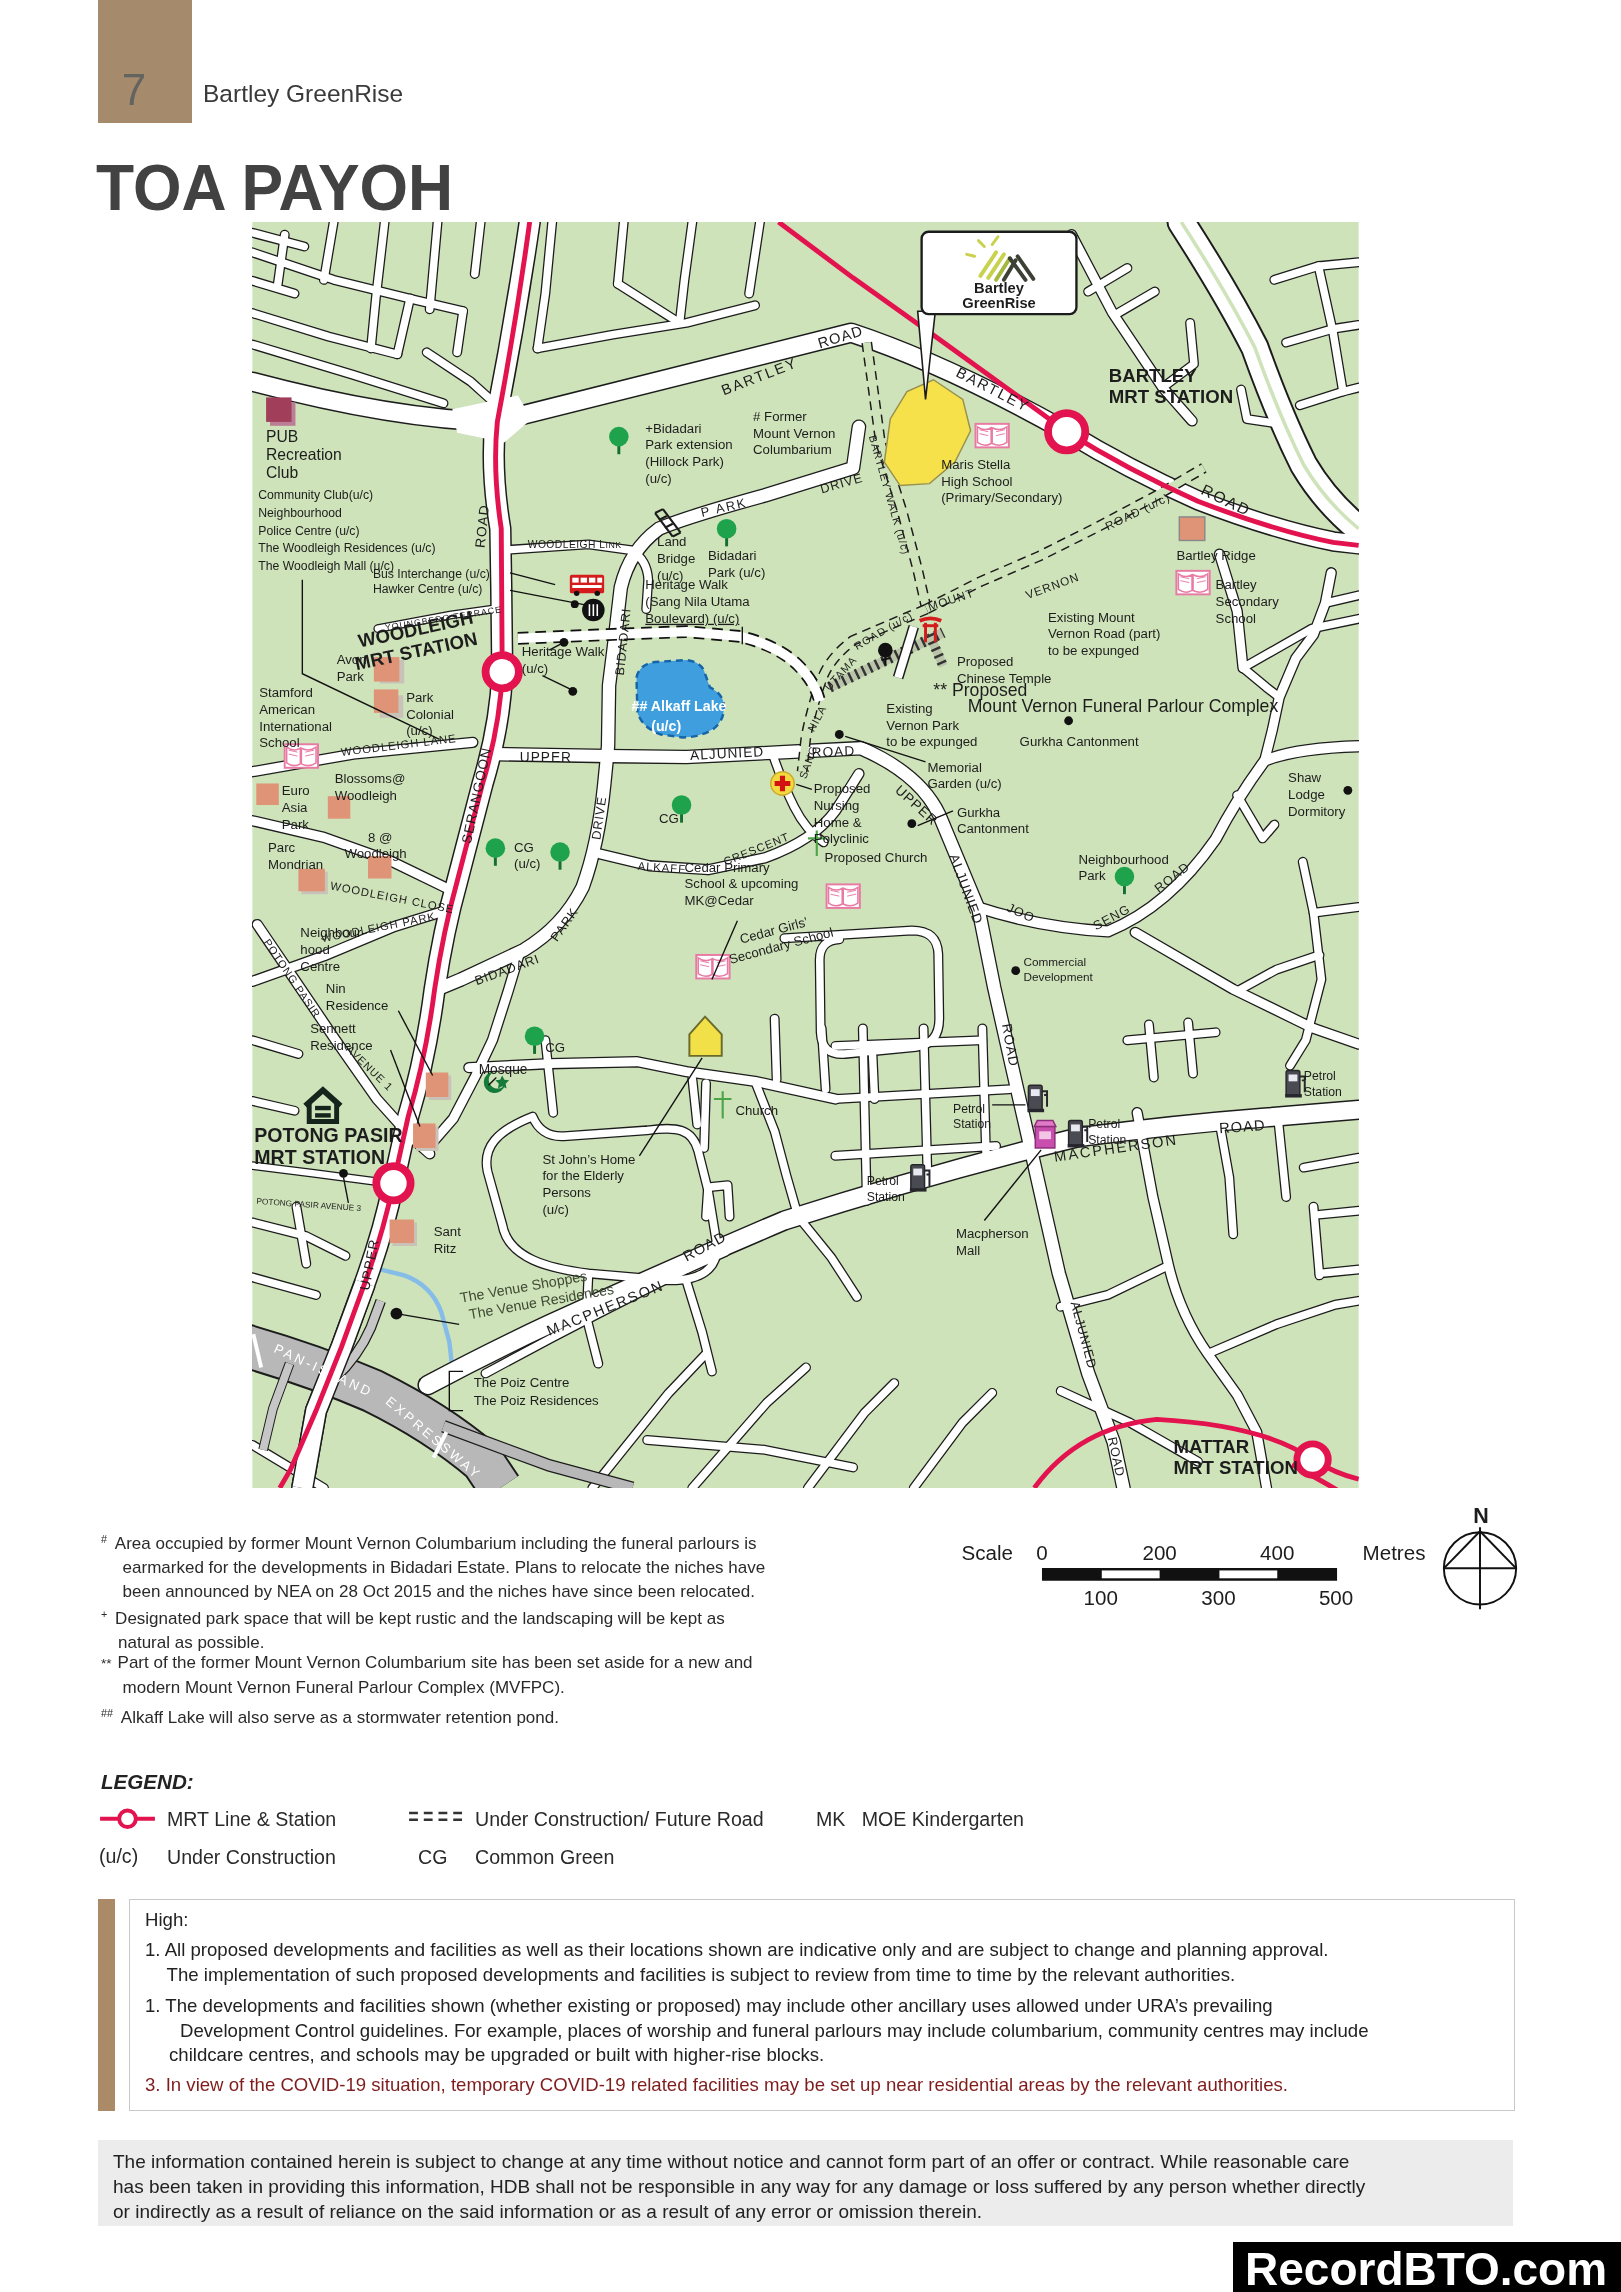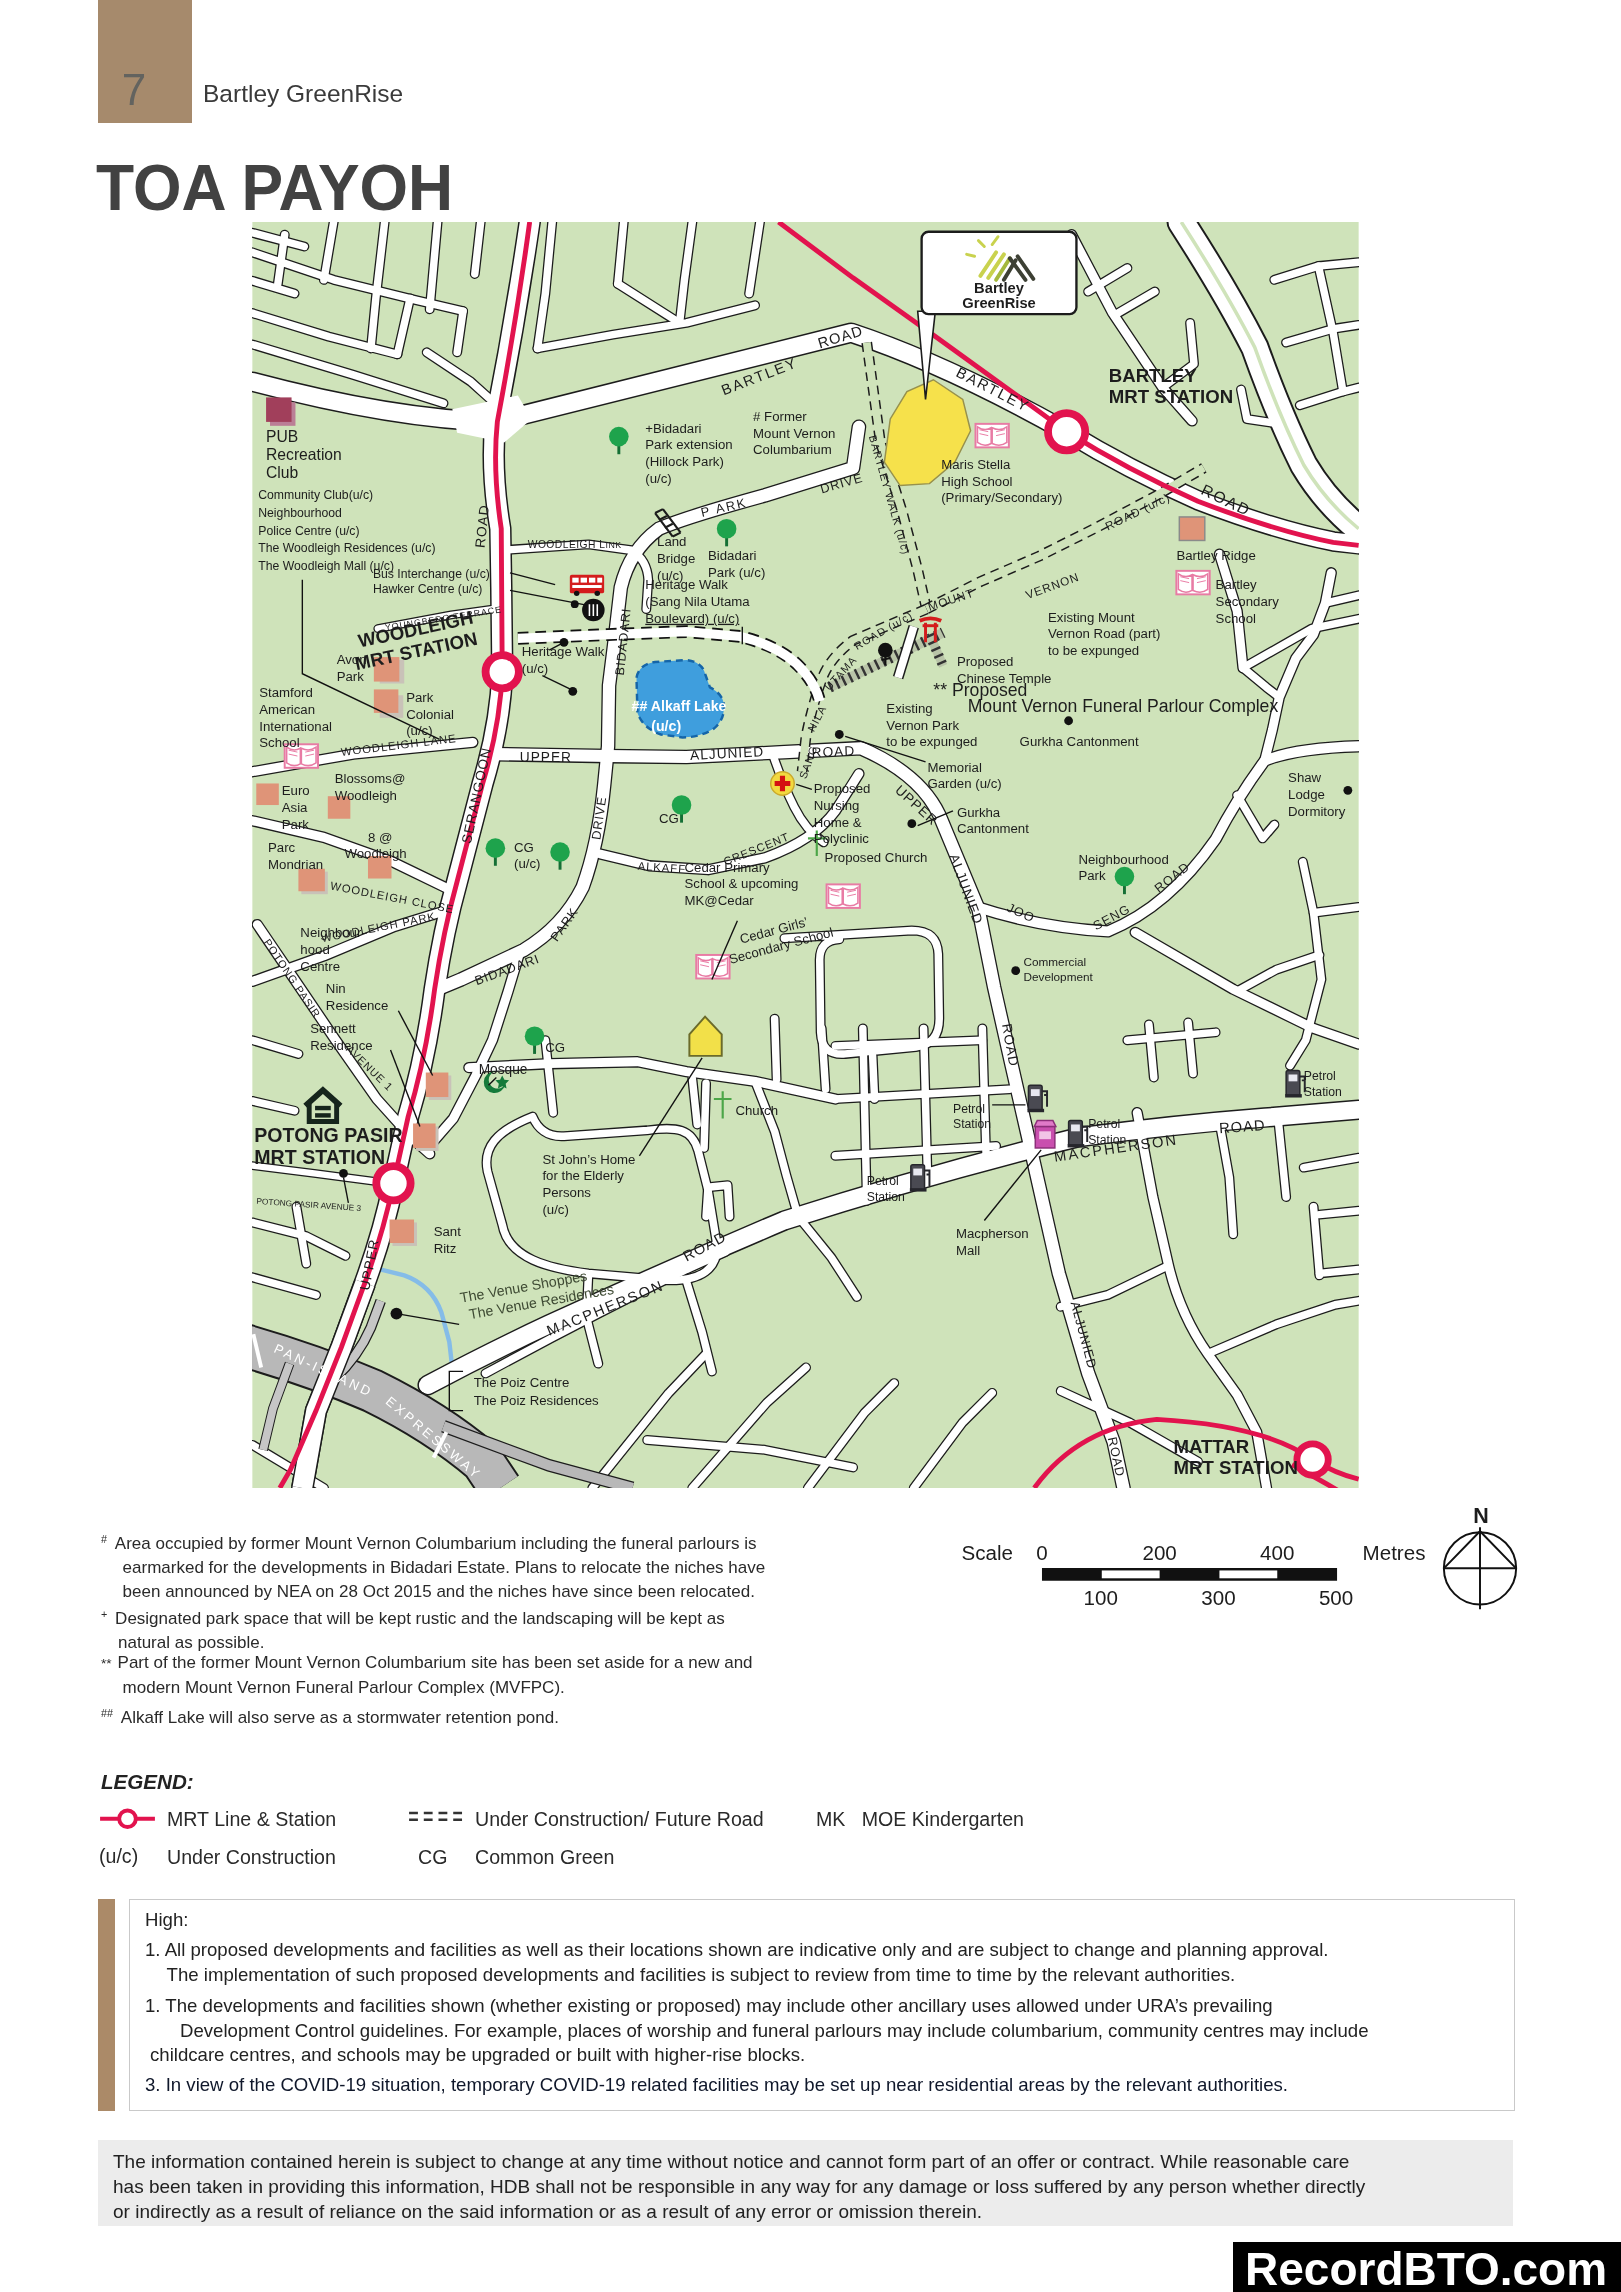--- a/index.html
+++ b/index.html
@@ -698,24 +698,24 @@
 
 <div class="abs" style="left:129px;top:1899px;width:1384px;height:210px;border:1.5px solid #c9c9c9;background:#fff"></div>
 
 <div class="abs" style="left:145px;top:1909px;font-size:18.6px;color:#222">High:</div>
 
 <div class="abs" style="left:145px;top:1938px;width:1353px;font-size:18.6px;line-height:24.5px;color:#222">1. All proposed developments and facilities as well as their locations shown are indicative only and are subject to change and planning approval.<br><span style="margin-left:21.6px">The implementation of such proposed developments and facilities is subject to review from time to time by the relevant authorities.</span></div>
 
 <div class="abs" style="left:145px;top:1994px;width:1355px;font-size:18.6px;line-height:24.5px;color:#222">
     <div style="text-align:justify">1. The developments and facilities shown (whether existing or proposed) may include other ancillary uses allowed under URA’s prevailing</div>
     <div style="margin-left:35px;text-align:justify">Development Control guidelines. For example, places of worship and funeral parlours may include columbarium, community centres may include</div>
-    <div style="margin-left:5px">childcare centres, and schools may be upgraded or built with higher-rise blocks.</div>
+    <div style="margin-left:24px">childcare centres, and schools may be upgraded or built with higher-rise blocks.</div>
   </div>
 
-<div class="abs" style="left:145px;top:2074px;width:1353px;font-size:18.6px;color:#0f172a">3. In view of the COVID-19 situation, temporary COVID-19 related facilities may be set up near residential areas by the relevant authorities.</div>
+<div class="abs" style="left:145px;top:2074px;width:1353px;font-size:18.6px;color:#7f1d1d">3. In view of the COVID-19 situation, temporary COVID-19 related facilities may be set up near residential areas by the relevant authorities.</div>
 
 <div class="abs" style="left:98px;top:2140px;width:1415px;height:86px;background:#ececec"></div>
 
 <div class="abs" style="left:113px;top:2149px;width:1470px;font-size:19px;line-height:25px;color:#222">The information contained herein is subject to change at any time without notice and cannot form part of an offer or contract. While reasonable care<br>has been taken in providing this information, HDB shall not be responsible in any way for any damage or loss suffered by any person whether directly<br>or indirectly as a result of reliance on the said information or as a result of any error or omission therein.</div>
 
 <div class="abs" style="left:1233px;top:2242px;width:388px;height:51px;background:#000"></div>
 <div class="abs" style="left:1245px;top:2242px;font-size:46px;font-weight:bold;color:#fff;letter-spacing:0px">RecordBTO.com</div>
 
 
 </body></html>

